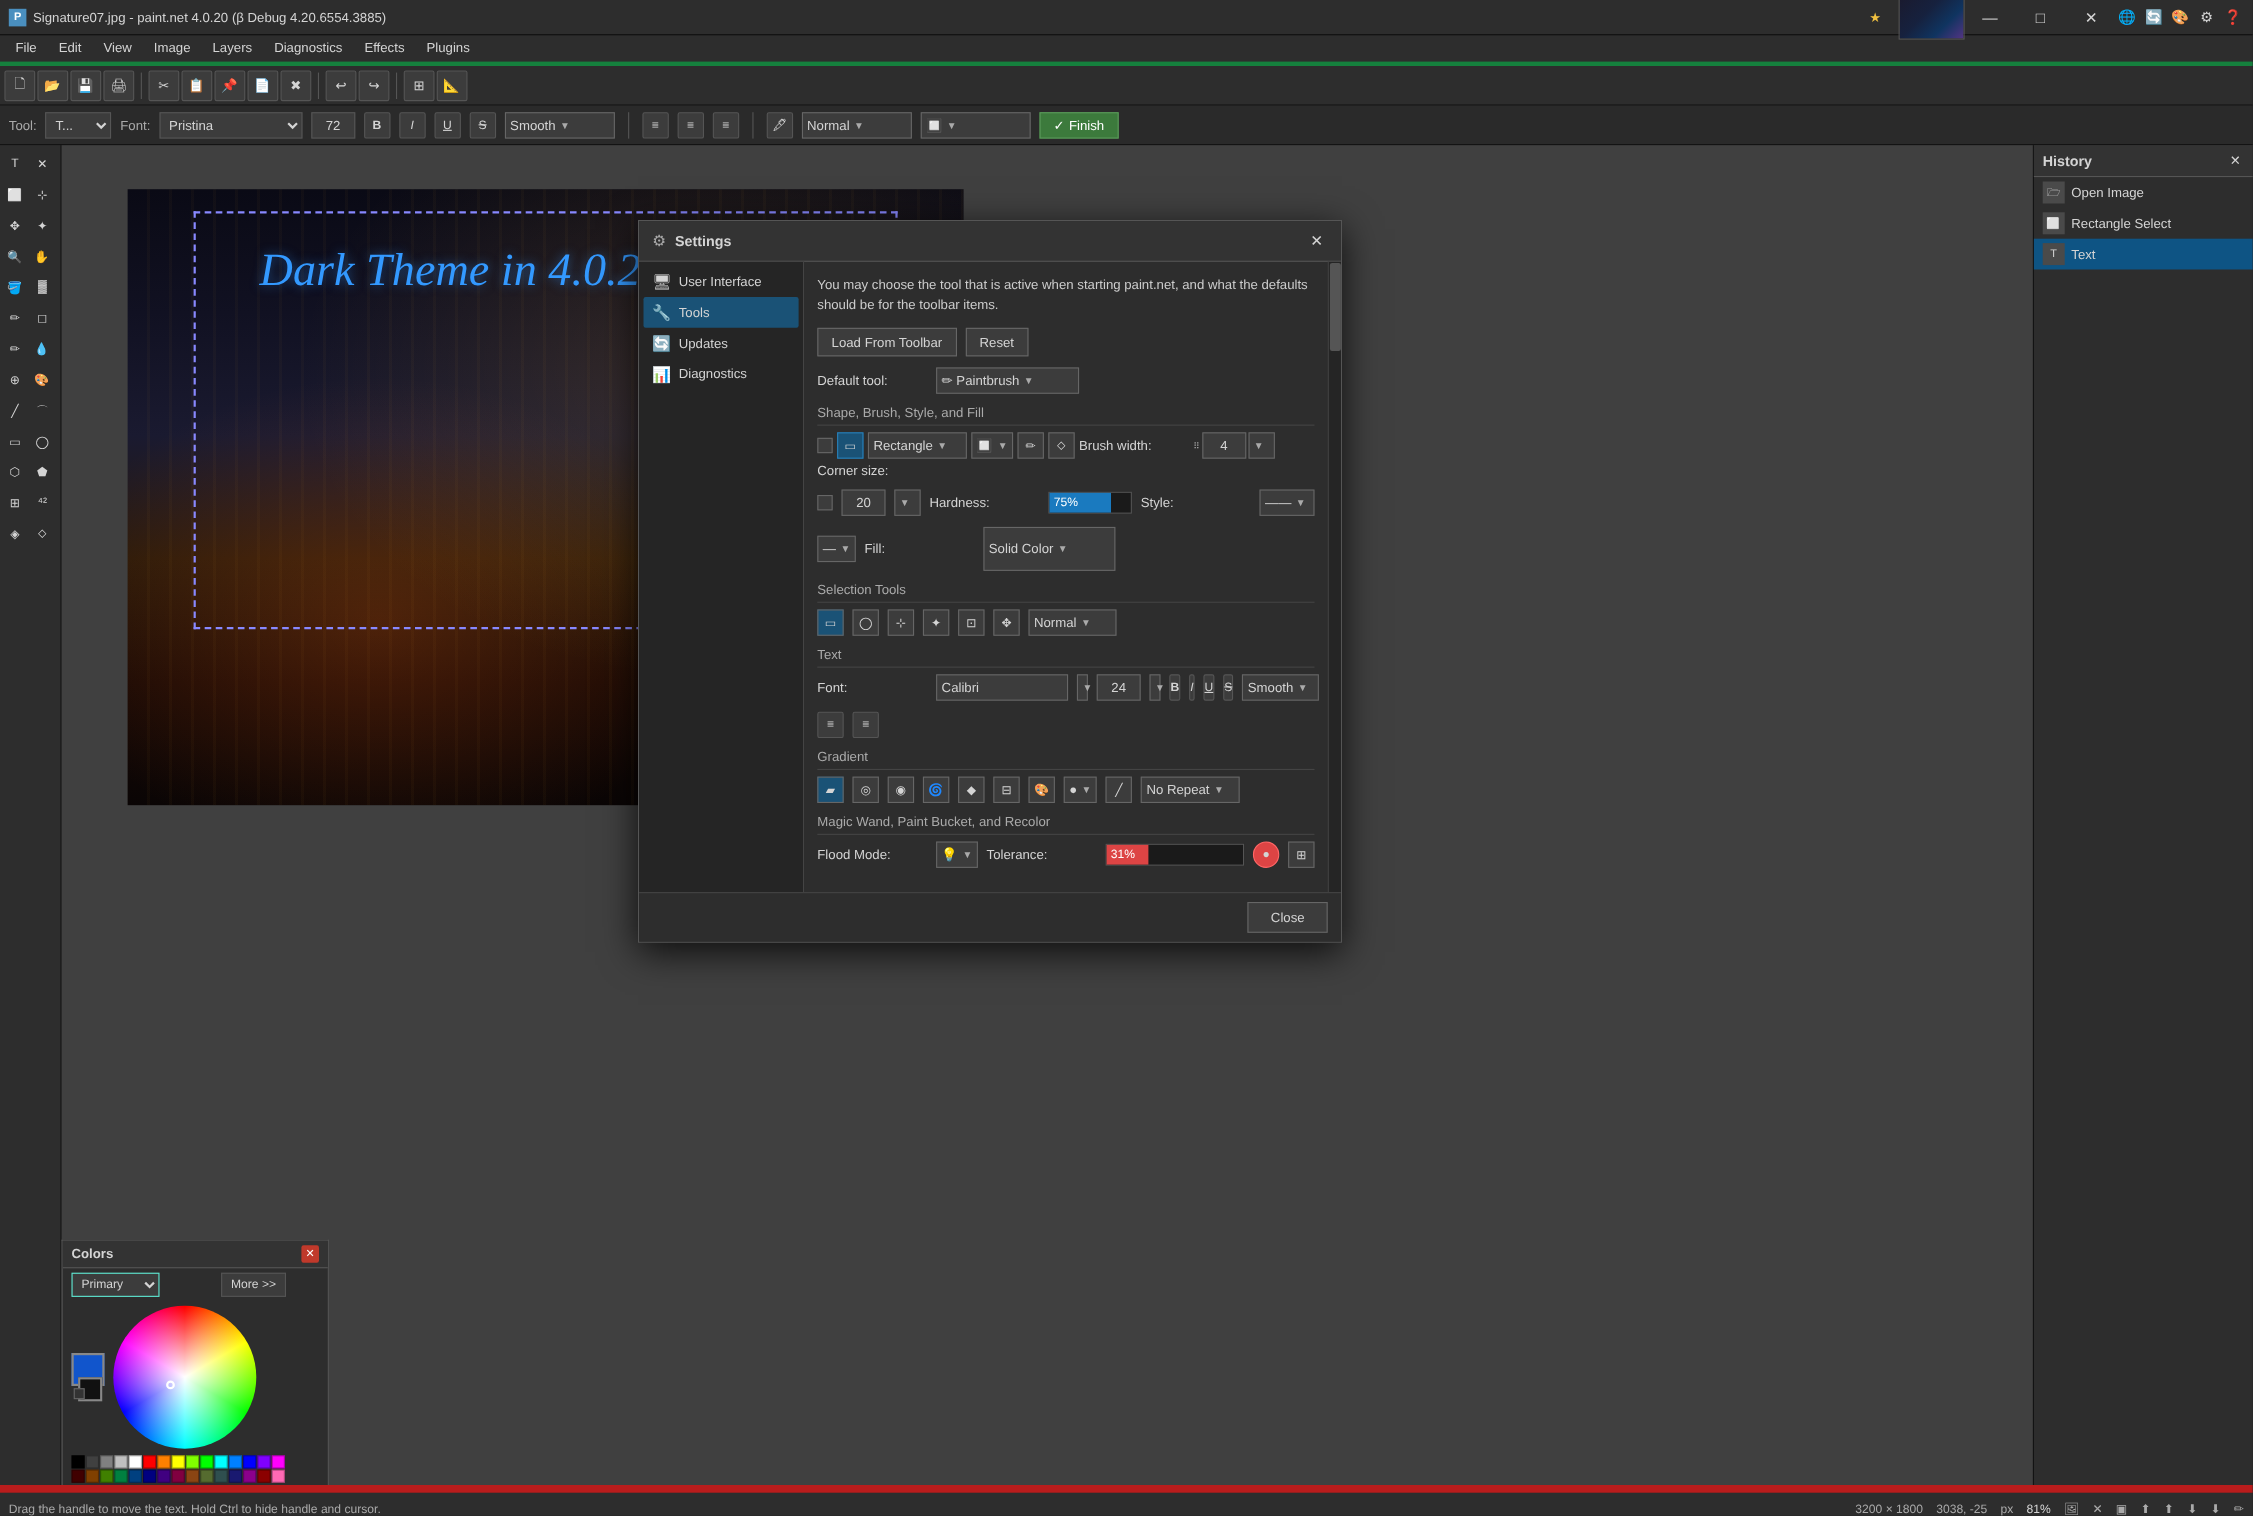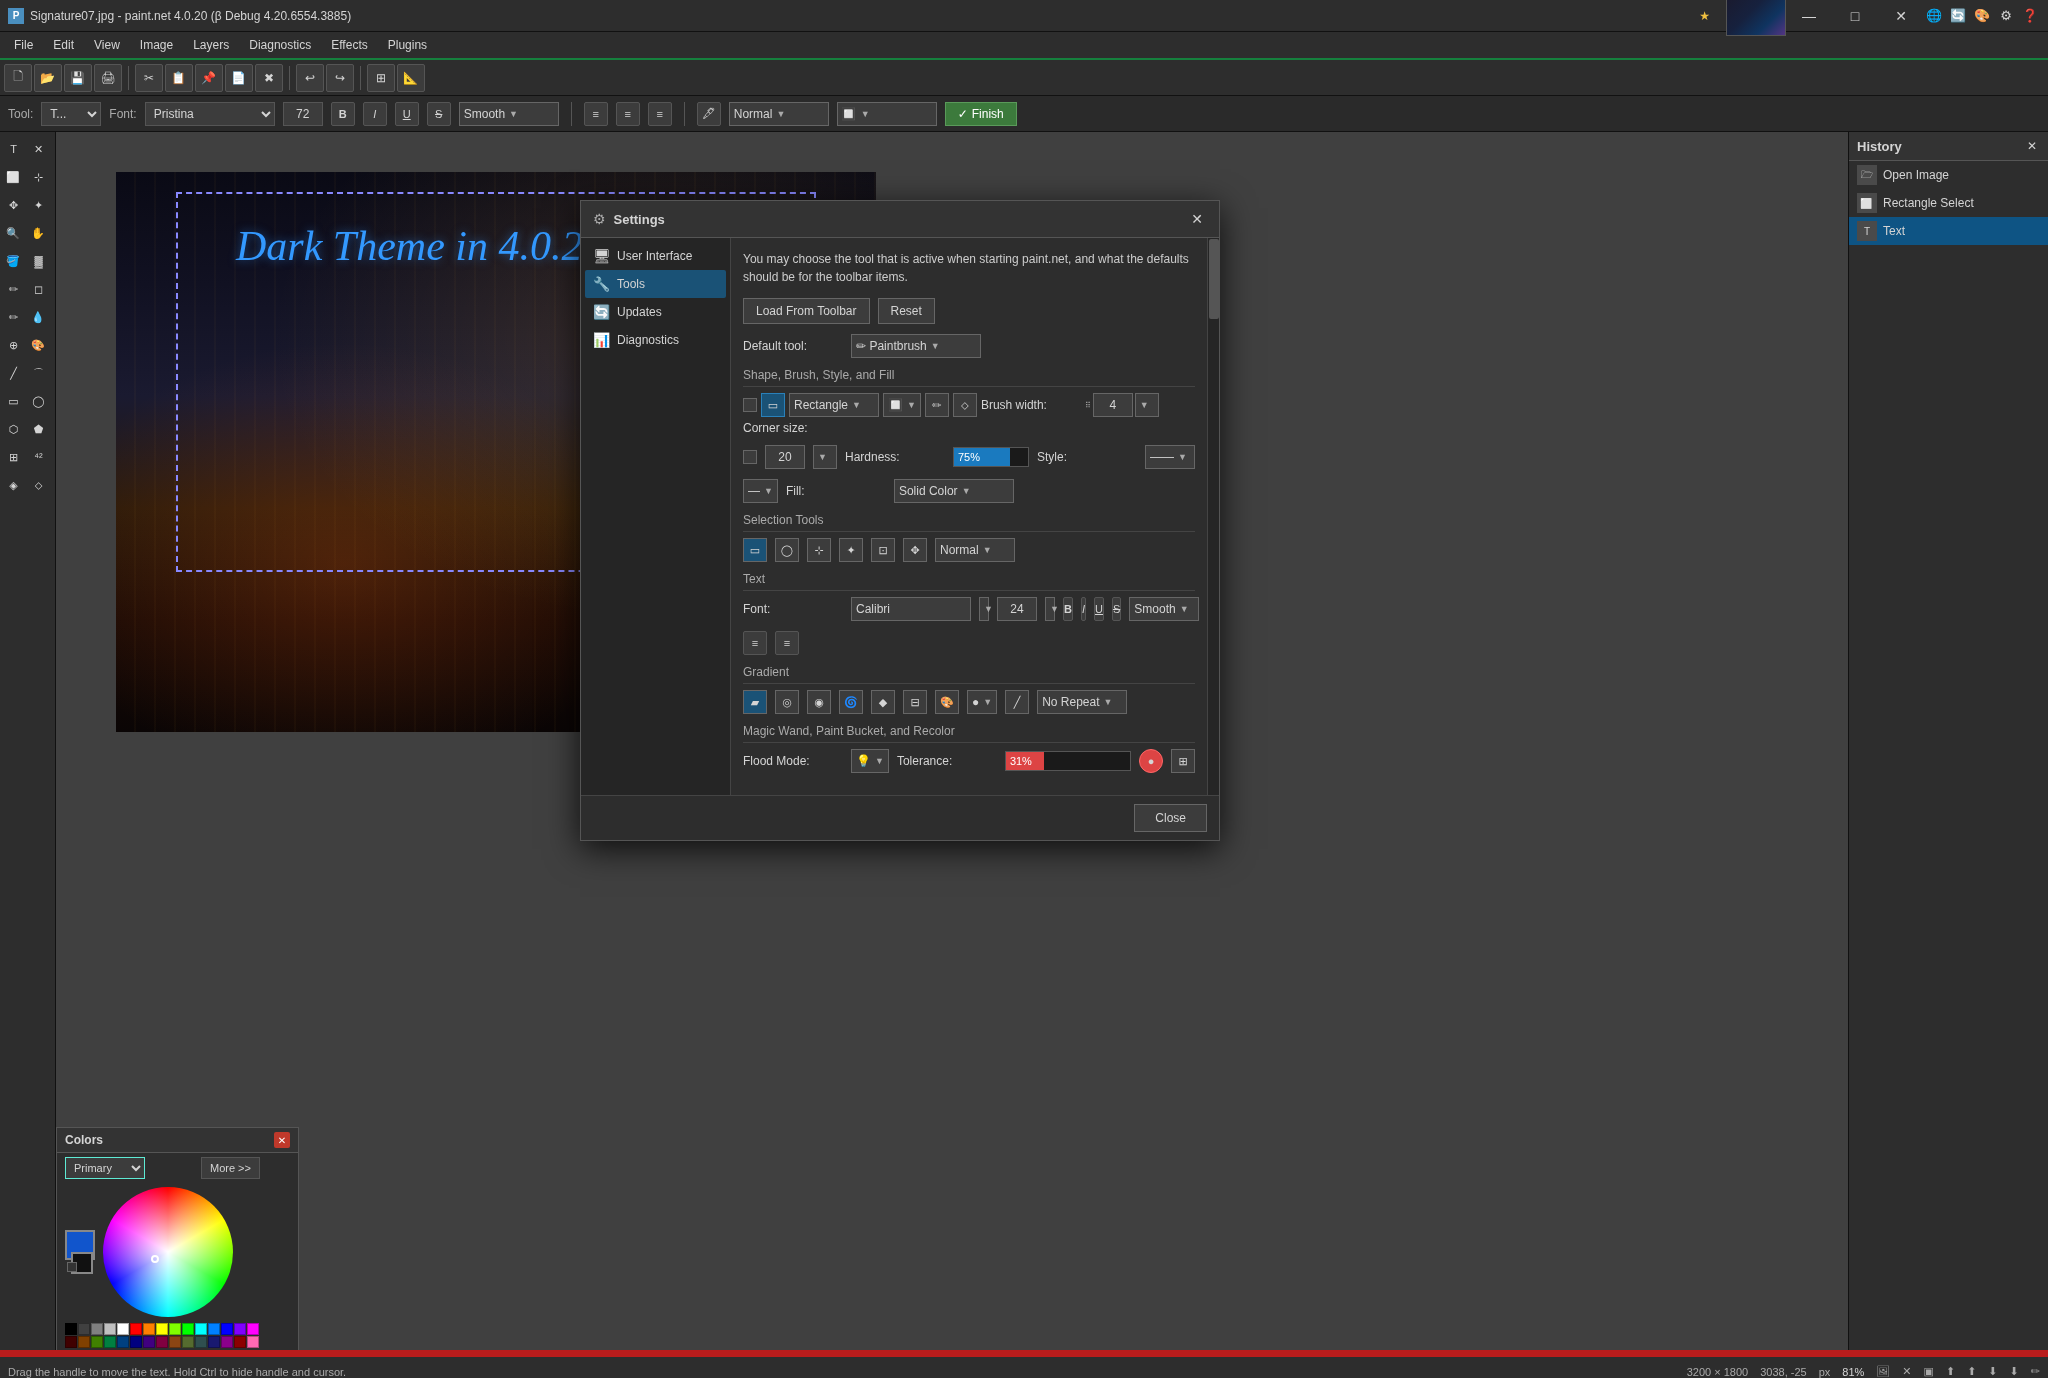--- a/index.html
+++ b/index.html
@@ -65,23 +65,22 @@
     .title-thumbnail-img {
       width: 100%; height: 100%;
       background: linear-gradient(135deg, #1a1a2e 0%, #16213e 40%, #0f3460 70%, #533483 100%);
     }
 
     
     .menu-bar {
       height: 28px;
       background: #2d2d2d;
       display: flex;
-      align-items: center;
       padding: 0 4px;
-      border-bottom: 2px solid #15803d;
+      border-bottom: 4px solid #15803d;
     }
     .menu-item {
       padding: 4px 10px;
       cursor: pointer;
       font-size: 12px;
       color: #d4d4d4;
       border-radius: 2px;
     }
 
     
@@ -1010,21 +1009,21 @@
           <span class="dropdown-arrow">▼</span>
         </div>
       </div>
 
       <div class="settings-row">
         <div class="settings-dropdown" style="min-width:30px; height:24px;">
           <span>—</span>
           <span class="dropdown-arrow">▼</span>
         </div>
         <span class="settings-label">Fill:</span>
-        <div class="settings-dropdown" style="min-width:120px; height:24px;">
+        <div class="settings-dropdown" style="min-width:120px; height:40px;">
           <span>Solid Color</span>
           <span class="dropdown-arrow">▼</span>
         </div>
       </div>
 
       <div class="settings-section-label">Selection Tools</div>
       <div class="settings-row">
         <div class="sel-icon selected">▭</div>
         <div class="sel-icon">◯</div>
         <div class="sel-icon">⊹</div>

